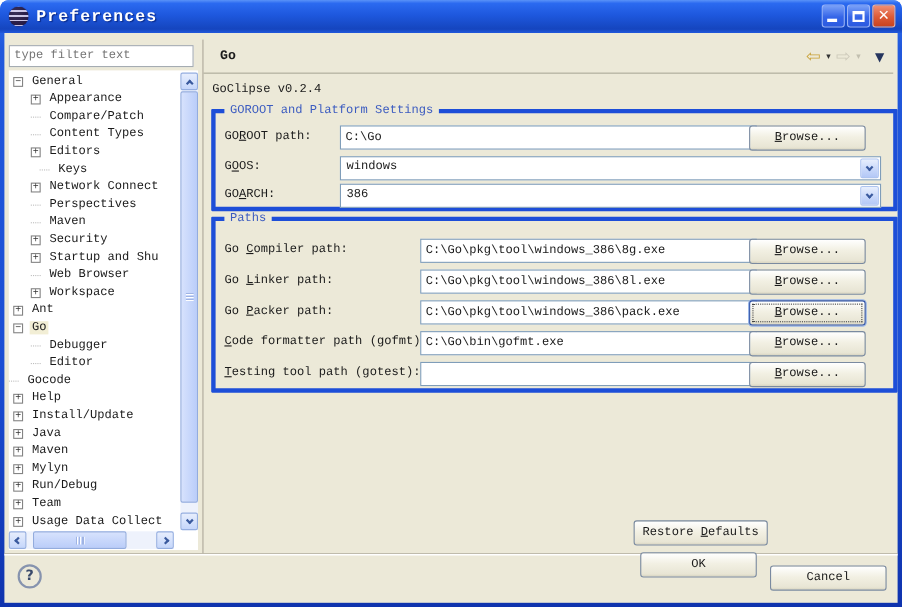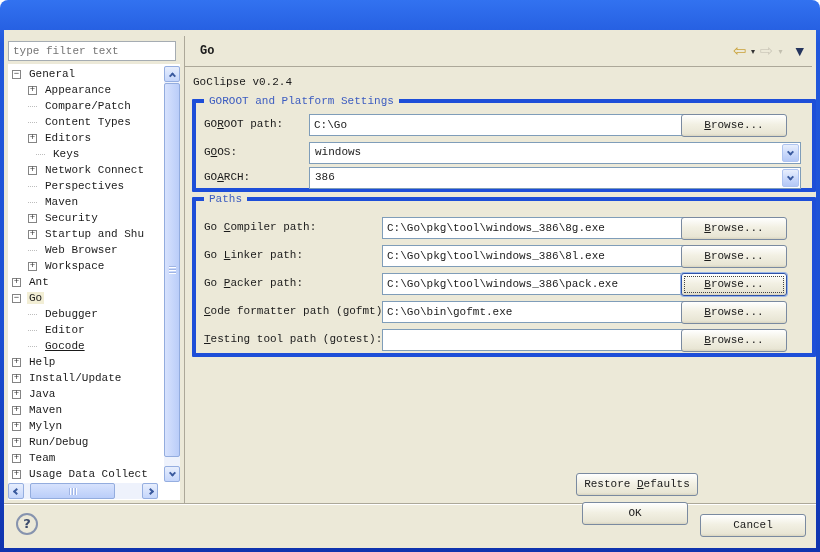--- a/index.html
+++ b/index.html
@@ -119,20 +119,35 @@
     border:2px solid #8693ae; color:#3a4a6b; background:transparent; font-weight:bold; font-size:13px;
     line-height:18px; text-align:center; font-family:"DejaVu Sans",sans-serif; }
   .ok-btn     { position:absolute; left:578px; top:472px; width:106px; height:23px; }
   .cancel-btn { position:absolute; left:696px; top:484px; width:106px; height:23px; }
 </style>
 </head>
 <body>
 
 <div class="window">
 
+  <div class="titlebar">
+    <span class="app-icon"></span>
+    <span class="title">Preferences</span>
+    <span class="winbtns">
+      <span class="wbtn">
+          <span class="glyph-min"></span>
+        </span>
+      <span class="wbtn">
+          <span class="glyph-max"></span>
+        </span>
+      <span class="wbtn close">
+          <span class="glyph-close">✕</span>
+        </span>
+    </span>
+  </div>
 
   <div class="client">
 
     <input class="filter-input" placeholder="type filter text" style="">
 
     <div class="tree">
       <div class="tree-rows" id="treeRows">
           <div class="trow" style="padding-left: 4px;">
             <span class="tbox">−</span>
             <span class="tlabel">General</span>
@@ -194,21 +209,21 @@
             <span class="tlabel sel">Go</span>
           </div>
           <div class="trow" style="padding-left: 20px;">
             <span class="tbox none"></span>
             <span class="tlabel">Debugger</span>
           </div>
           <div class="trow" style="padding-left: 20px;">
             <span class="tbox none"></span>
             <span class="tlabel">Editor</span>
           </div>
-          <div class="trow" style="padding-left: 20px; text-decoration: underline;">
+          <div class="trow" style="">
             <span class="tbox none"></span>
             <span class="tlabel">Gocode</span>
           </div>
           <div class="trow" style="padding-left: 4px;">
             <span class="tbox">+</span>
             <span class="tlabel">Help</span>
           </div>
           <div class="trow" style="padding-left: 4px;">
             <span class="tbox">+</span>
             <span class="tlabel">Install/Update</span>

